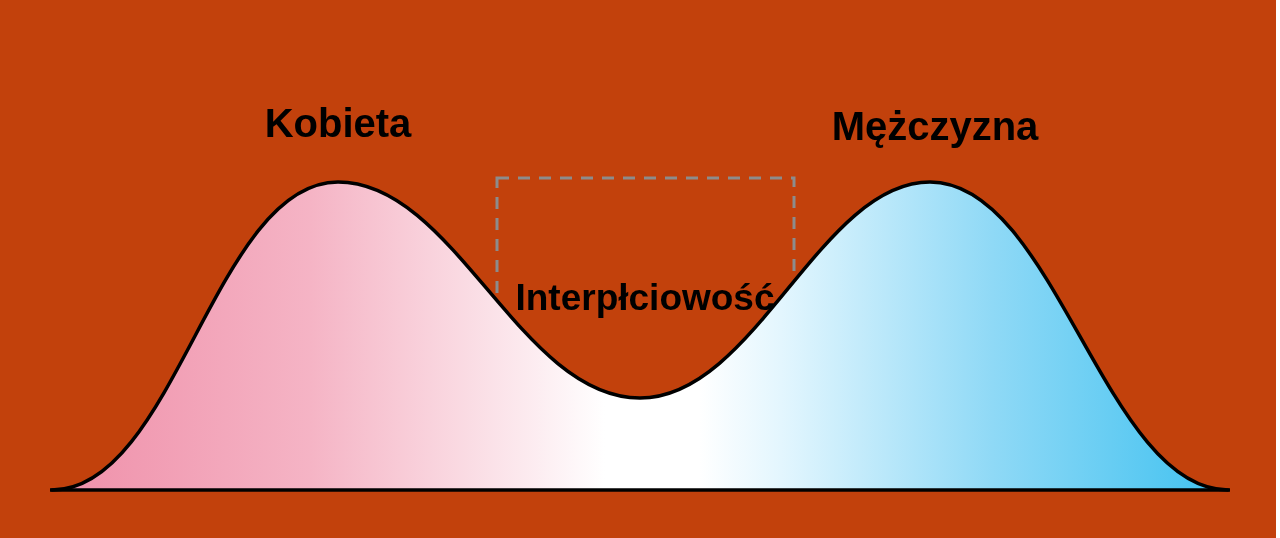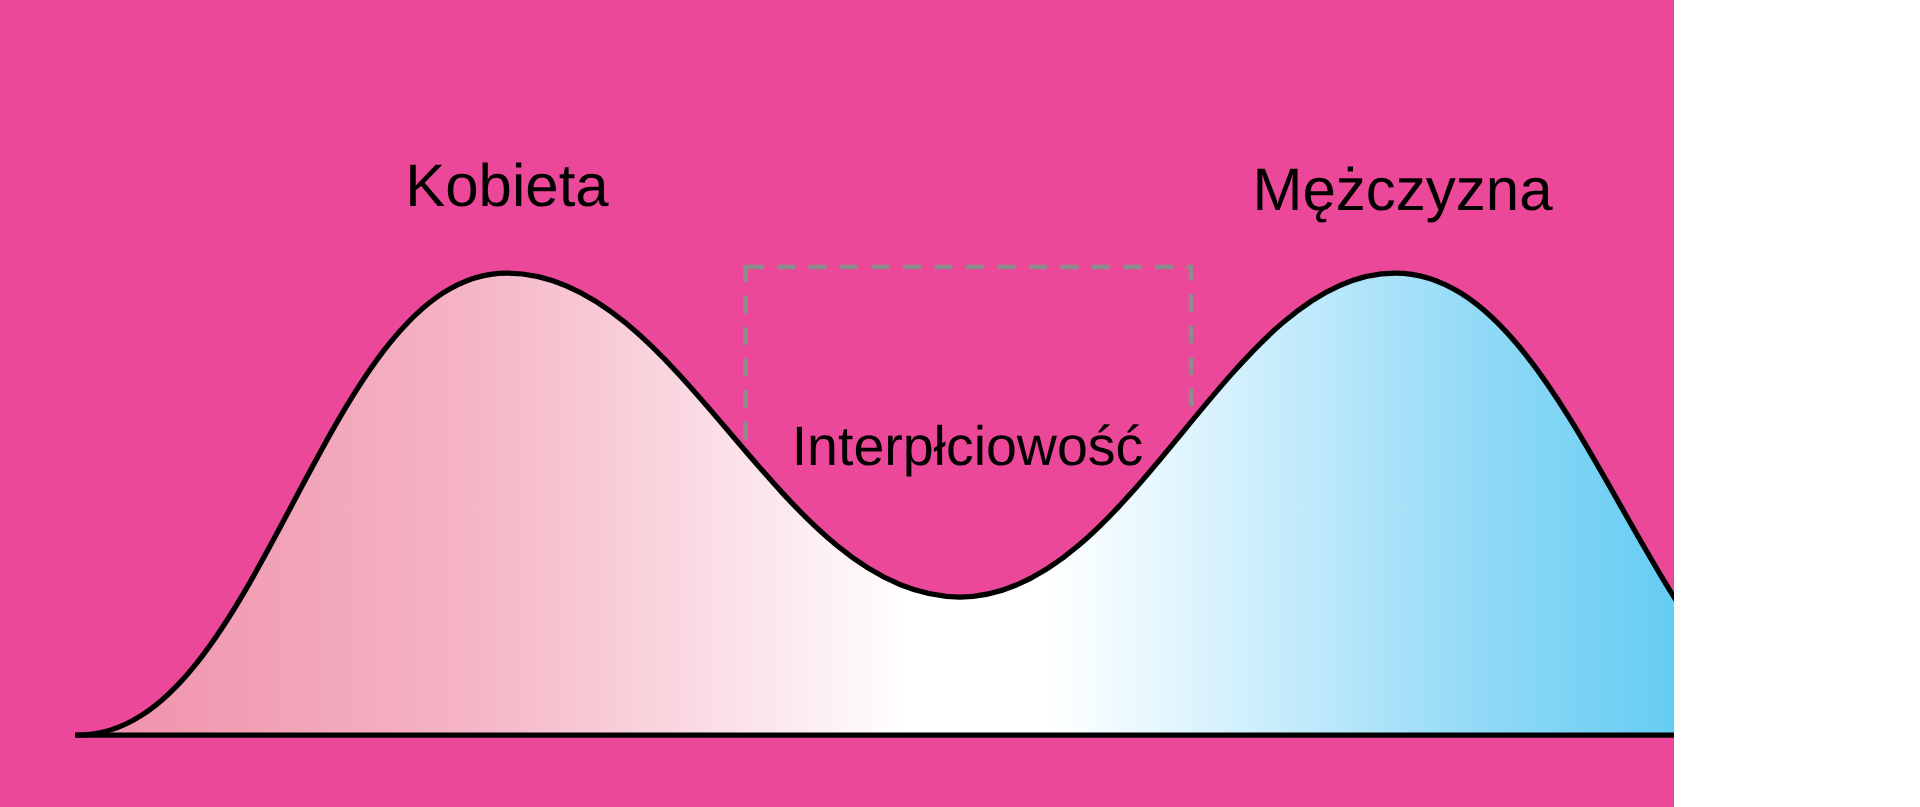--- a/index.html
+++ b/index.html
@@ -2,25 +2,26 @@
 <html><head>
 <meta charset="utf-8">
 <style>
   html, body {
     margin: 0;
     padding: 0;
     background: #ffffff;
   }
   .stage {
     position: relative;
-    width: 1116px;
+    width: 1276px;
     height: 538px;
-    background: #ec4899;
+    background: #c2410c;
     overflow: hidden;
     font-family: "Liberation Sans", sans-serif;
+    font-weight: bold;
   }
   svg text {
     font-family: "Liberation Sans", sans-serif;
     fill: #000000;
   }
   .peak-label {
     font-size: 40px;
   }
   .valley-label {
     font-size: 37px;

